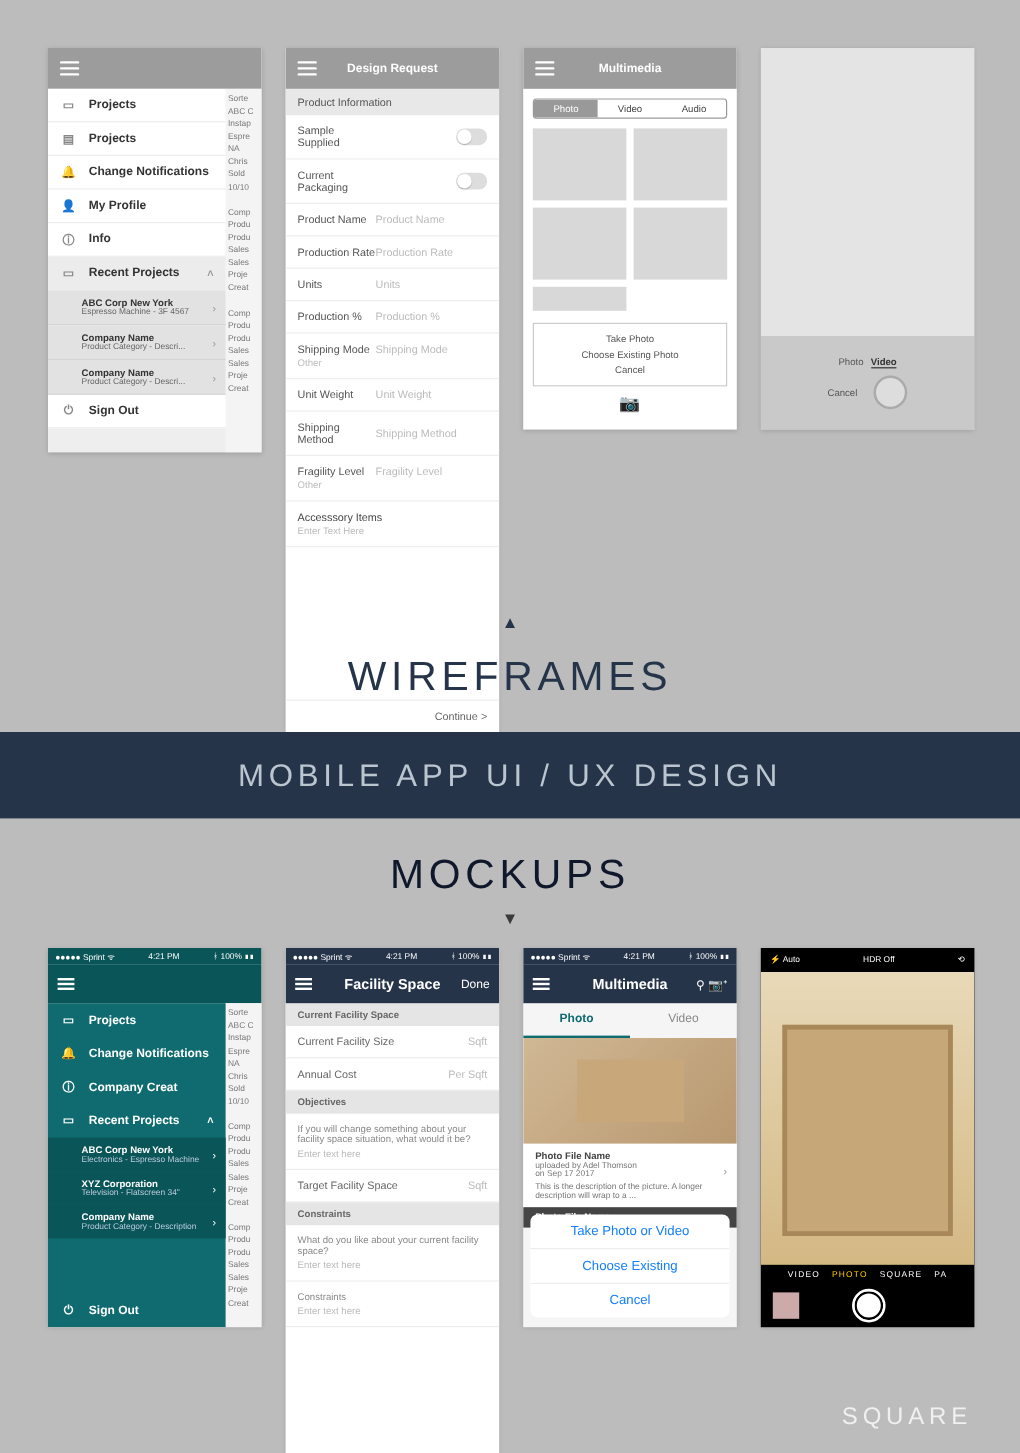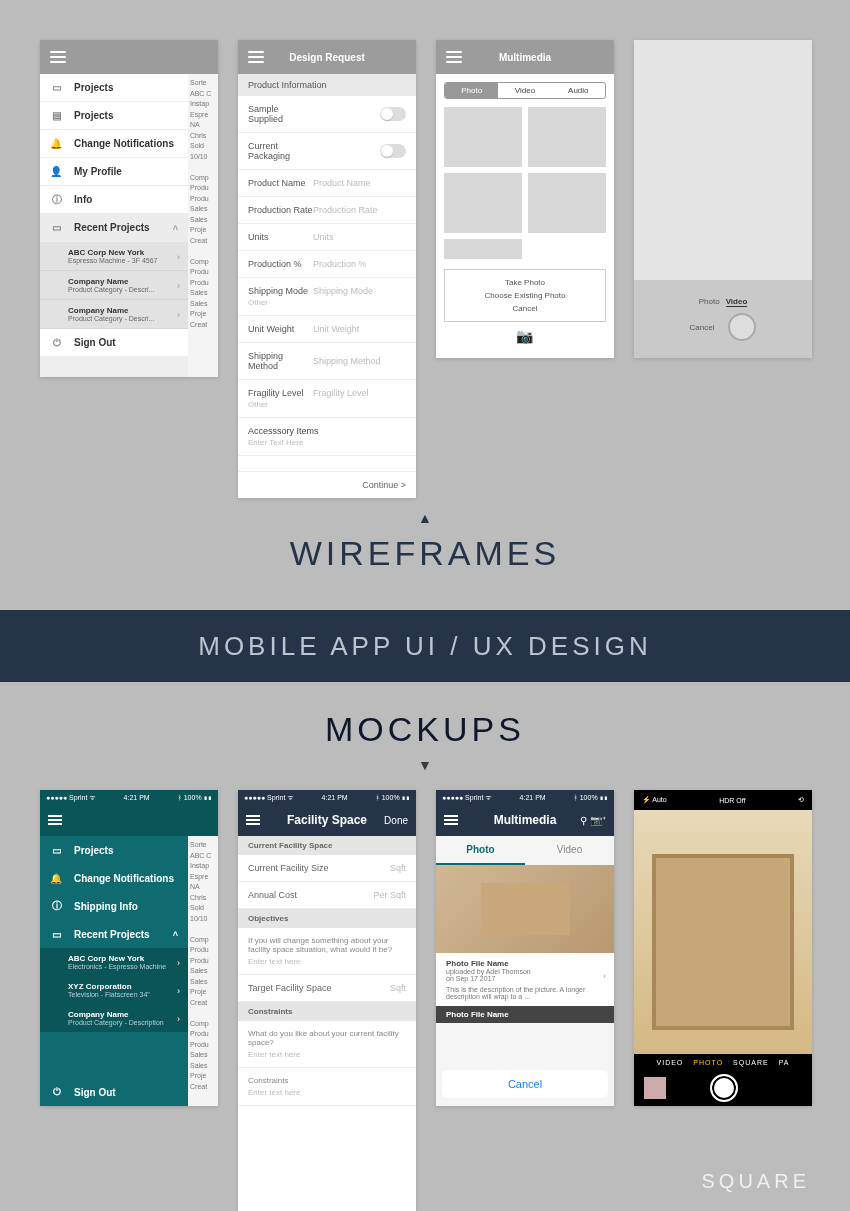--- a/index.html
+++ b/index.html
@@ -19,21 +19,21 @@
   body { background: var(--gray-bg); width: 850px; height: 1211px; position: relative; overflow: hidden; }
 
   
   .row { display: flex; gap: 20px; position: absolute; left: 40px; }
   .row.wireframes { top: 40px; }
   .row.mockups    { top: 790px; }
 
   
   .hdr-wire { position: absolute; left: 0; right: 0; top: 510px; text-align: center; }
   .hdr-wire .tri   { color: var(--navy); font-size: 14px; }
-  .hdr-wire .title { color: var(--navy); font-size: 34px; letter-spacing: 4px; font-weight: 300; margin-top: 8px; }
+  .hdr-wire .title { color: var(--navy); font-size: 34px; letter-spacing: 4px; font-weight: 300; margin-top: 19px; }
 
   .band { position: absolute; left: 0; right: 0; top: 610px; height: 72px;
           background: var(--navy); display: flex; align-items: center; justify-content: center; }
   .band span { color: #bac5d0; font-size: 26px; letter-spacing: 4px; font-weight: 300; }
 
   .hdr-mock { position: absolute; left: 0; right: 0; top: 710px; text-align: center; }
   .hdr-mock .title { color: #0f172a; font-size: 34px; letter-spacing: 4px; font-weight: 300; }
   .hdr-mock .tri   { color: #3a3a3a; font-size: 14px; margin-top: 8px; }
 
   .brand { position: absolute; right: 40px; bottom: 18px; color: #f0f0f0; font-size: 20px; letter-spacing: 4px; font-weight: 300; }
@@ -56,21 +56,21 @@
   .wf1 .panel { position: absolute; top: 34px; left: 0; width: 148px; background: #fff; }
   .wf1 .panel .row-item { display: flex; align-items: center; height: 28px; padding: 0 10px; border-bottom: 1px solid #eee; gap: 10px; font-size: 10px; font-weight: 600; color: #333; }
   .wf1 .panel .row-item .icon { color: #888; }
   .wf1 .panel .recent { background: #ececec; }
   .wf1 .panel .sub { background: #e2e2e2; padding: 6px 10px 6px 28px; border-bottom: 1px solid #d5d5d5; position: relative; }
   .wf1 .panel .sub .t { font-weight: 700; font-size: 8px; color: #333; }
   .wf1 .panel .sub .d { font-size: 7px; color: #666; }
   .wf1 .panel .sub .chev { position: absolute; right: 8px; top: 10px; }
 
   
-  .wf2 { height: 458px; }
+  .wf2 { height: 570px; }
   .wf2 .section-bar { background: #e8e8e8; padding: 6px 10px; font-size: 9px; color: #555; }
   .wf2 .fld { display: flex; align-items: center; padding: 8px 10px; border-bottom: 1px solid #eee; font-size: 9px; }
   .wf2 .fld .lbl { width: 65px; color: #555; }
   .wf2 .fld .ph  { color: #bbb; }
   .wf2 .fld .tgl { margin-left: auto; width: 26px; height: 14px; border-radius: 8px; background: #ddd; position: relative; }
   .wf2 .fld .tgl::after { content: ""; position: absolute; width: 12px; height: 12px; border-radius: 50%; background: #fff; top: 1px; left: 1px; box-shadow: 0 1px 1px rgba(0,0,0,.2); }
   .wf2 .fld .sub { font-size: 8px; color: #bbb; margin-top: 2px; }
   .wf2 .fld.col { flex-direction: column; align-items: flex-start; }
   .wf2 .footer { position: absolute; bottom: 0; left: 0; right: 0; padding: 8px 10px; text-align: right; font-size: 9px; color: #666; border-top: 1px solid #eee; }
 
@@ -407,21 +407,21 @@
       <div class="row-item">
           <span class="icon" style="color:#fff">▭</span>
           <span>Projects</span>
         </div>
       <div class="row-item">
           <span class="icon" style="color:#fff">🔔</span>
           <span>Change Notifications</span>
         </div>
       <div class="row-item">
           <span class="icon" style="color:#fff">ⓘ</span>
-          <span>Shipping Info</span>
+          <span>Company Creat</span>
         </div>
       <div class="row-item">
           <span class="icon" style="color:#fff">▭</span>
           <span>Recent Projects</span>
           <span class="chev" style="margin-left:auto;color:#fff">˄</span>
         </div>
       <div class="sub">
           <div class="t">ABC Corp New York</div>
           <div class="d">Electronics - Espresso Machine</div>
           <span class="chev">›</span>
@@ -502,20 +502,22 @@
       <div class="meta">
         <div class="t">Photo File Name</div>
         <div>uploaded by Adel Thomson</div>
         <div>on Sep 17 2017</div>
         <div style="margin-top:4px">This is the description of the picture. A longer description will wrap to a ...</div>
         <span class="chev">›</span>
       </div>
     </div>
     <div style="background:#444;color:#fff;padding:4px 10px;font-size:8px;font-weight:700">Photo File Name</div>
     <div class="sheet">
+      <div>Take Photo or Video</div>
+      <div>Choose Existing</div>
       <div>Cancel</div>
     </div>
   </div>
 
   <div class="screen mk4">
     <div class="top">
       <span>⚡ Auto</span>
       <span>HDR Off</span>
       <span>⟲</span>
     </div>

